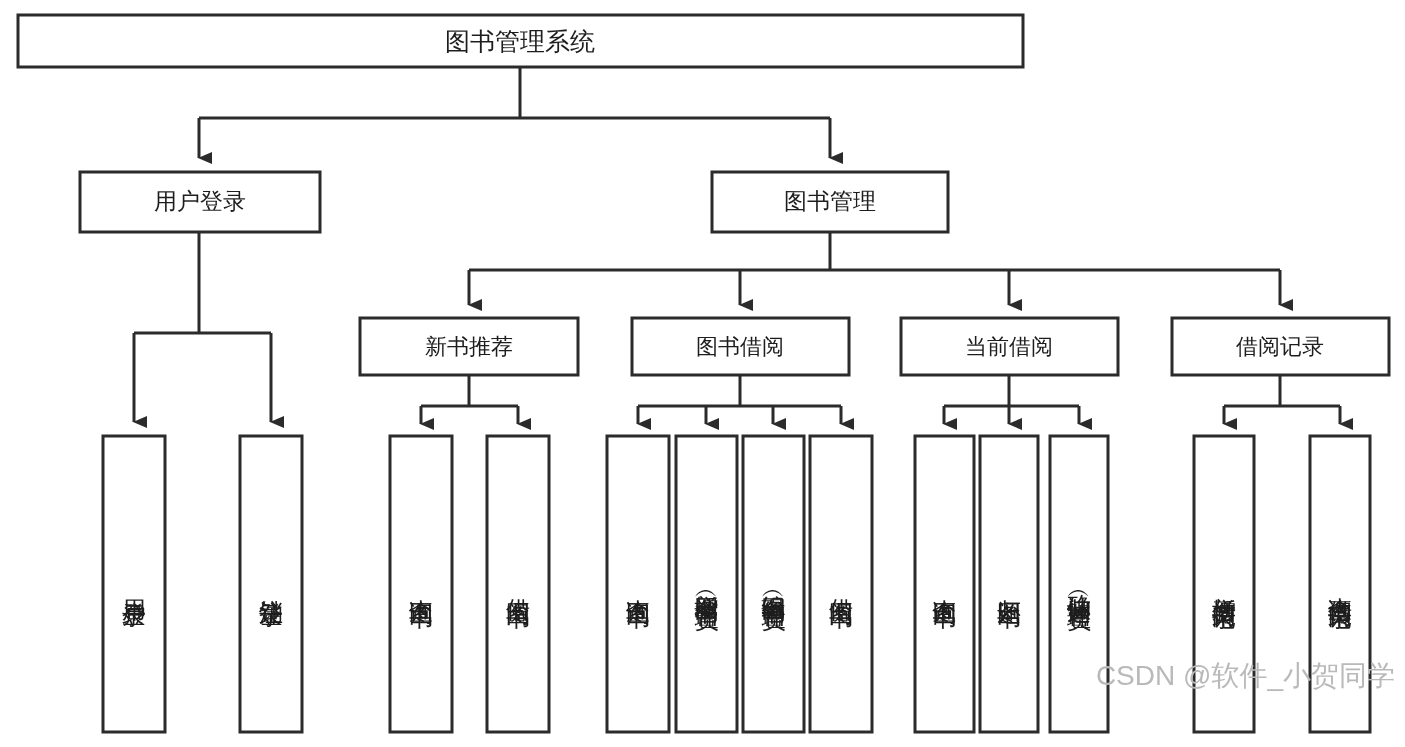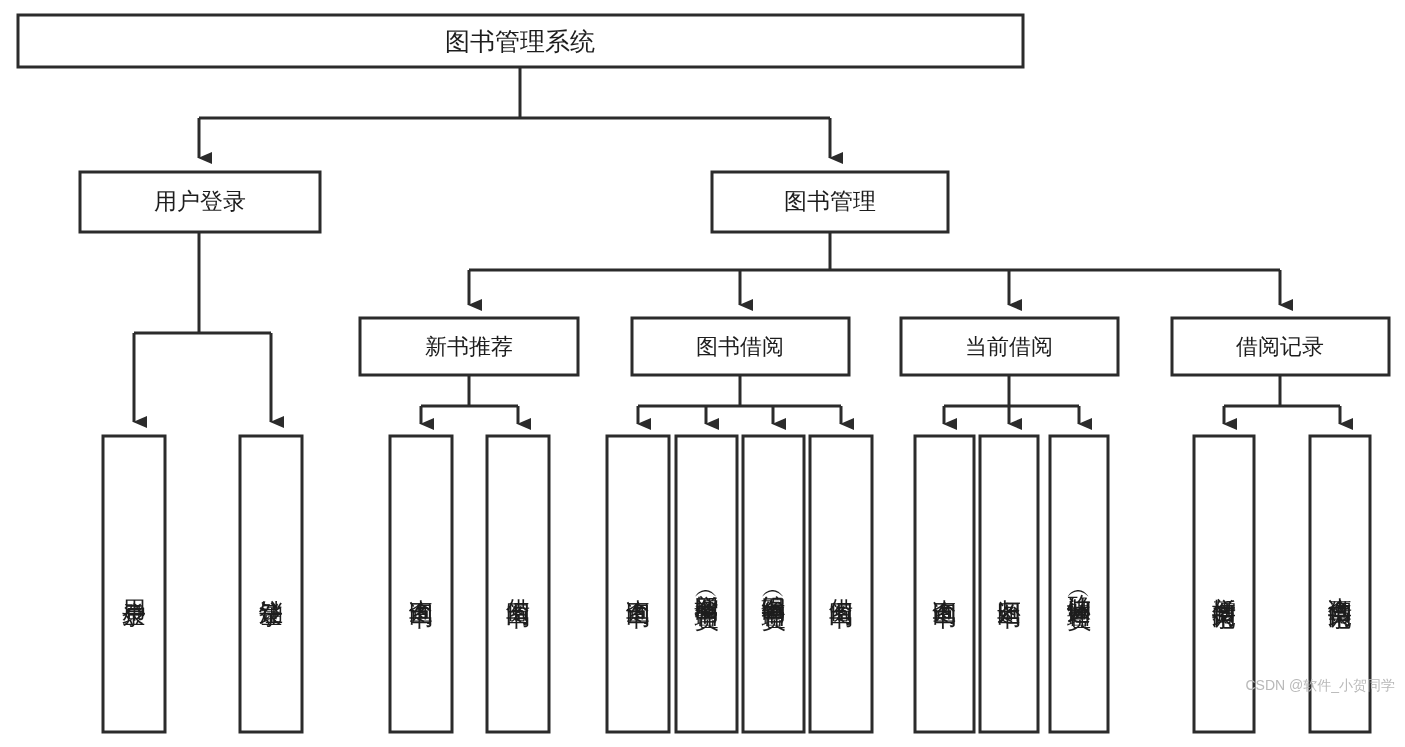--- a/index.html
+++ b/index.html
@@ -39,21 +39,21 @@
     align-items:center;
     justify-content:center;
     pointer-events:none;
   }
   .connector{stroke:#2b2b2b;stroke-width:3;fill:none;}
   .arrow-head{fill:#2b2b2b;}
   #watermark{
     position:absolute;
     right:10px;bottom:4px;
     font-family:"Liberation Sans","DejaVu Sans",sans-serif;
-    font-size:14px;
+    font-size:28px;
     color:#b9b9b9;
     white-space:nowrap;
   }
 </style>
 </head>
 <body>
 
 <div id="diagram-root">
 
   <svg id="tree-svg" viewBox="0 0 1405 747">

